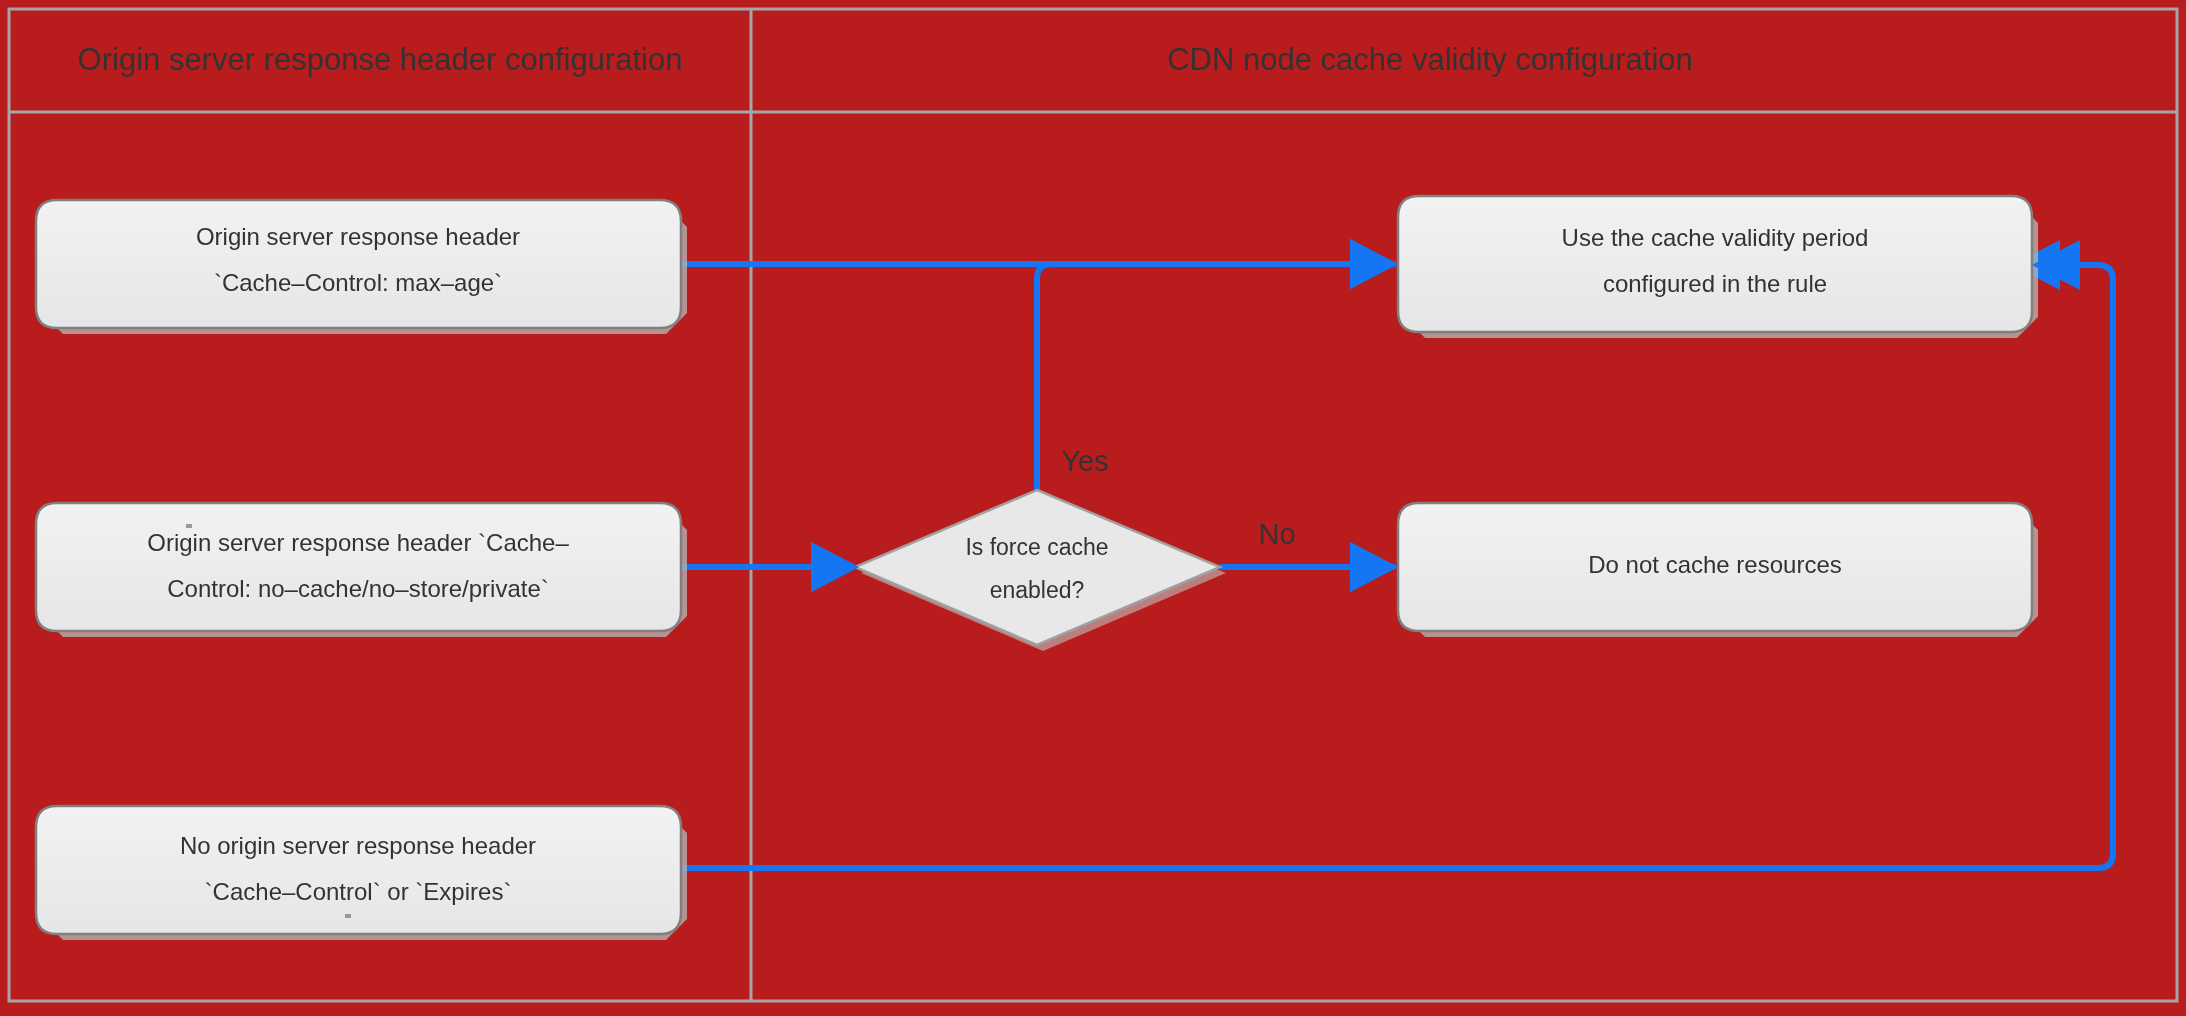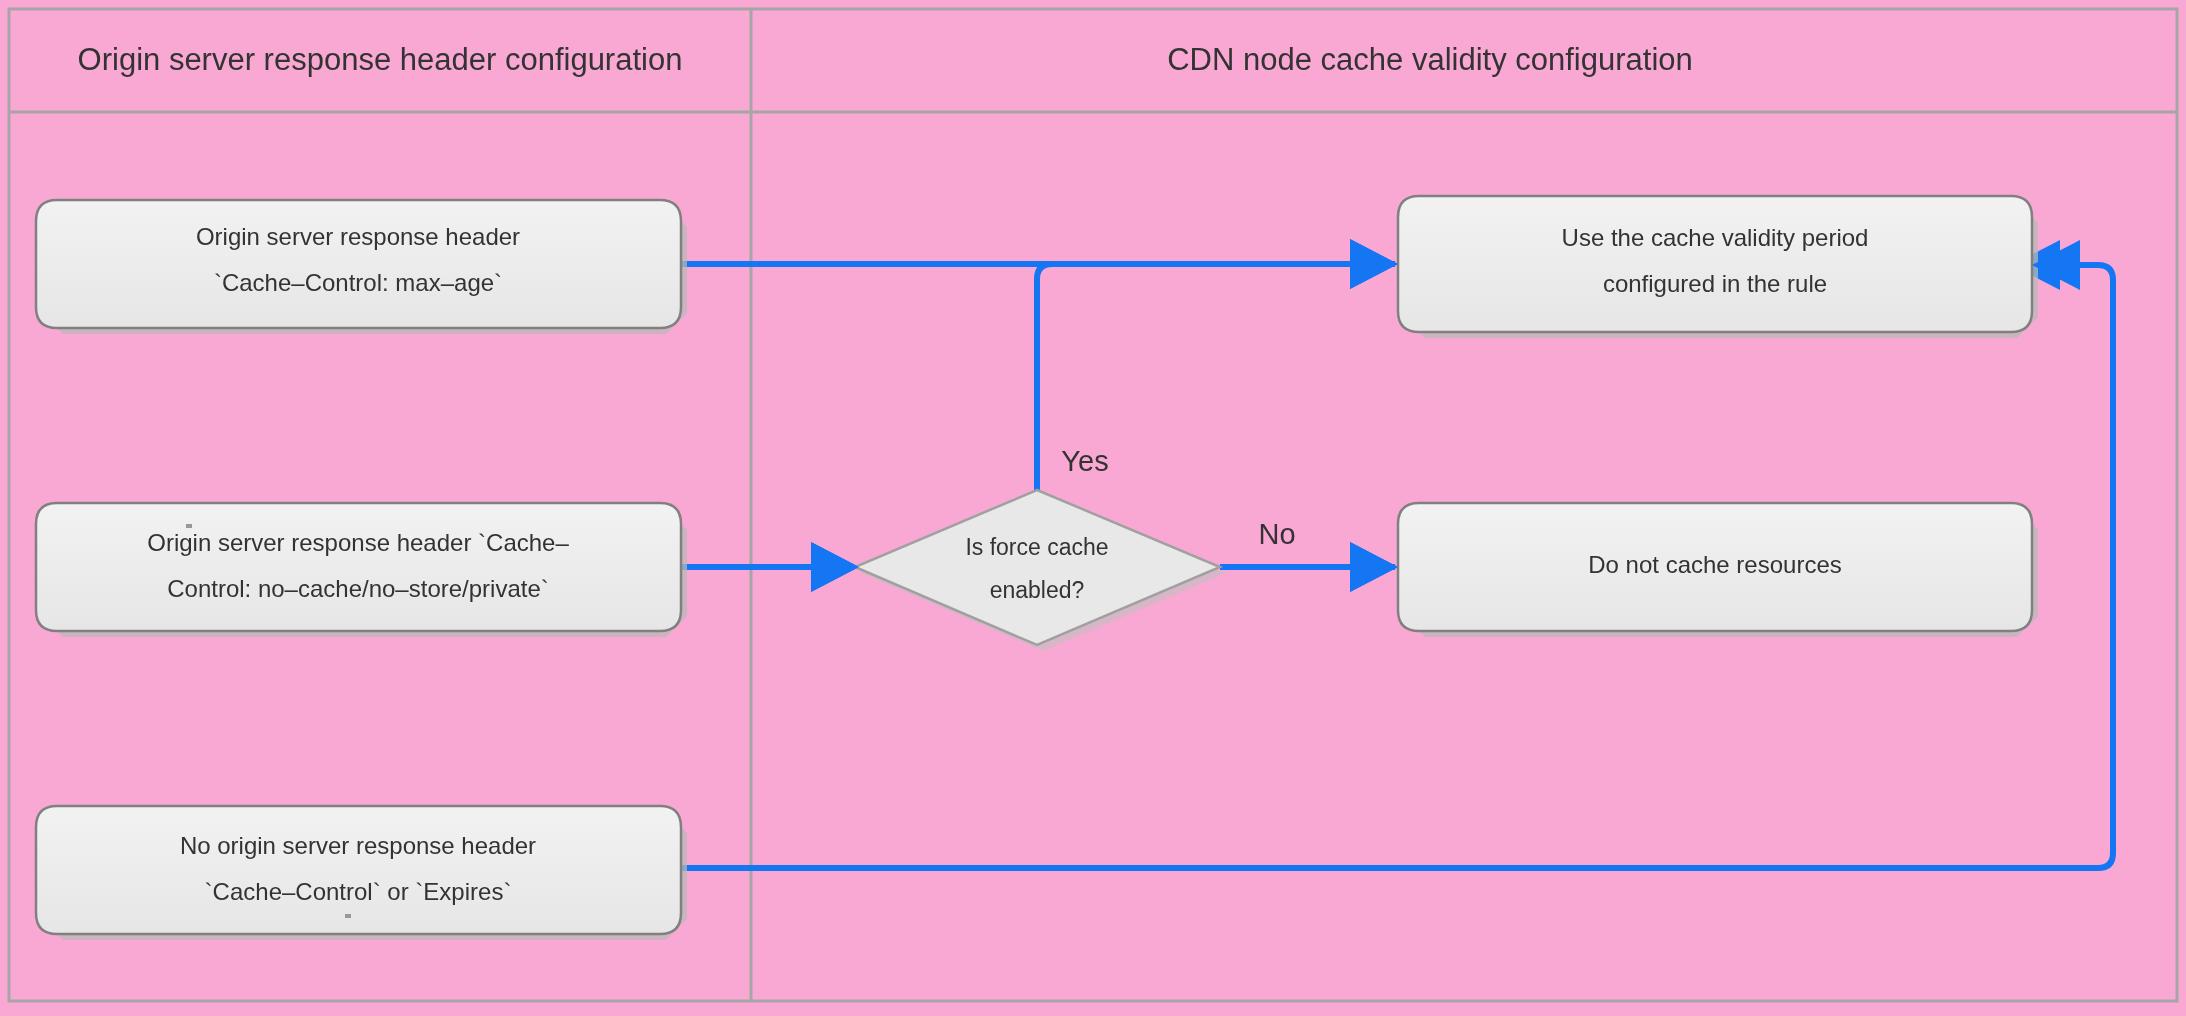--- a/index.html
+++ b/index.html
@@ -10,21 +10,21 @@
   body {
     width: 2186px;
     height: 1016px;
     font-family: "Liberation Sans", sans-serif;
     overflow: hidden;
   }
   #stage {
     position: relative;
     width: 2186px;
     height: 1016px;
-    background: #f9a8d4;
+    background: #b91c1c;
   }
   svg#flow {
     display: block;
     width: 2186px;
     height: 1016px;
   }
   .frame-line {
     stroke: #a6a6a6;
     stroke-width: 3;
     fill: none;

